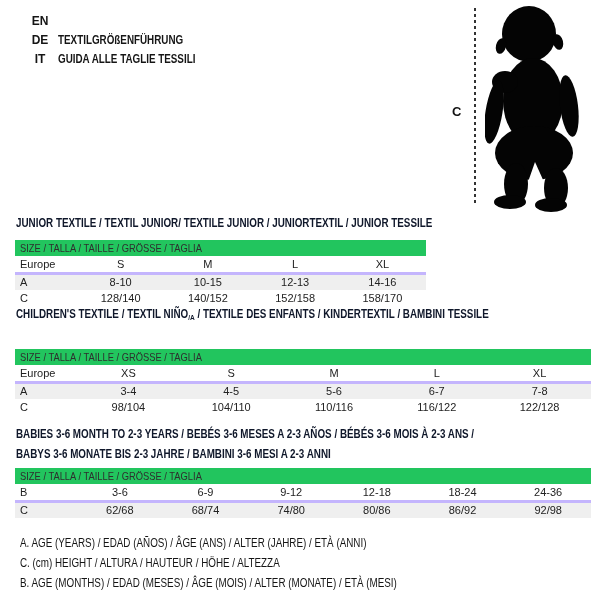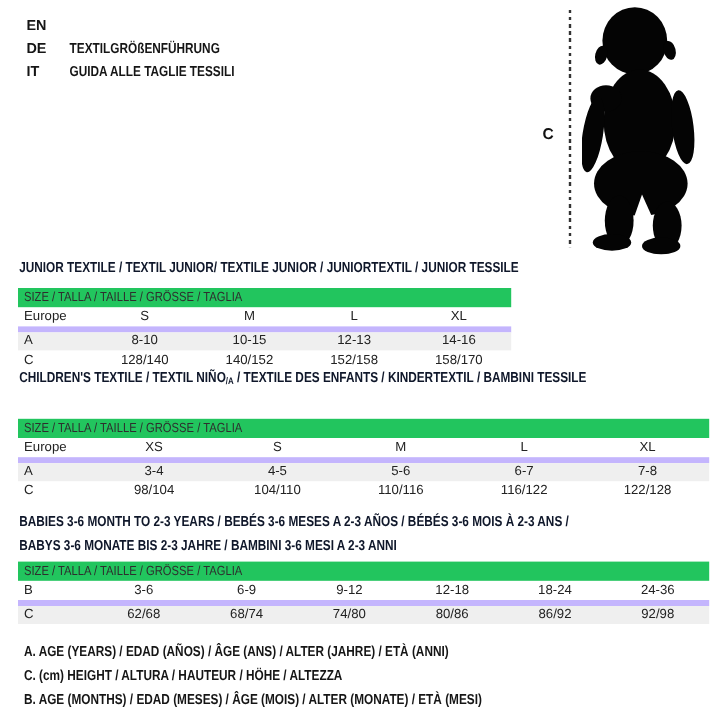--- a/index.html
+++ b/index.html
@@ -5,21 +5,21 @@
   html,body{margin:0;padding:0;}
   body{
     width:600px;height:600px;position:relative;background:#ffffff;
     font-family:"Liberation Sans","DejaVu Sans",sans-serif;
     color:#1a1a1a;overflow:hidden;
   }
   .cond{display:inline-block;transform:scaleX(0.82);transform-origin:0 50%;white-space:nowrap;}
   .cond85{display:inline-block;transform:scaleX(0.85);transform-origin:0 50%;white-space:nowrap;}
 
   
-  .lang{position:absolute;left:22px;top:11px;}
+  .lang{position:absolute;left:22px;top:11px;text-align:center;}
   .lang-row{height:19px;display:flex;align-items:center;}
   .lang-code{width:36px;font-weight:bold;font-size:12px;color:#151515;}
   .lang-label{font-weight:bold;font-size:12px;color:#151515;}
 
   
   .height-line{position:absolute;left:474px;top:8px;width:2px;height:198px;
     background-image:repeating-linear-gradient(to bottom,#333 0 3px,transparent 3px 6px);}
   .height-label{position:absolute;left:452px;top:104px;font-weight:bold;font-size:13px;color:#111;}
   .baby{position:absolute;left:485px;top:4px;}
 
@@ -31,25 +31,25 @@
   .table{position:absolute;left:15px;}
   .thead{height:16px;background:#22c55e;display:flex;align-items:center;padding-left:5px;
     font-size:11px;color:#2e2e2e;}
   .trow{display:grid;height:15.5px;align-items:center;font-size:11px;color:#222;}
   .cols4{grid-template-columns:62px repeat(4,1fr);}
   .cols5{grid-template-columns:62px repeat(5,1fr);}
   .cols6{grid-template-columns:62px repeat(6,1fr);}
   .lbl{padding-left:5px;text-align:left;}
   .val{text-align:center;}
   .row-alt{background:#efefef;}
-  .row-line{border-bottom:5px solid #c4b5fd;}
+  .row-line{border-bottom:3px solid #c4b5fd;}
 
   
   .notes{position:absolute;left:20px;top:533px;}
-  .note{height:20px;line-height:20px;font-weight:bold;font-size:12px;color:#151515;white-space:nowrap;}
+  .note{height:20px;line-height:20px;font-weight:normal;font-size:12px;color:#151515;white-space:nowrap;}
 </style>
 </head>
 <body>
 
 <div class="lang">
   <div class="lang-row">
     <span class="lang-code">EN</span>
   </div>
   <div class="lang-row">
     <span class="lang-code">DE</span>

